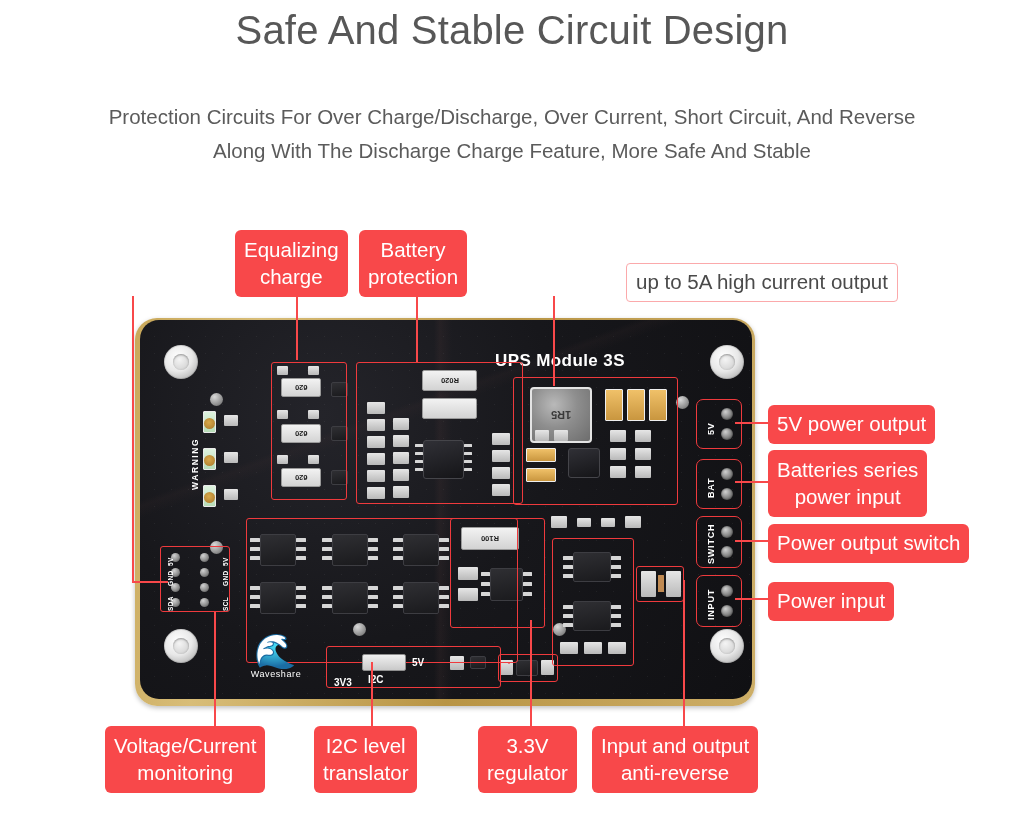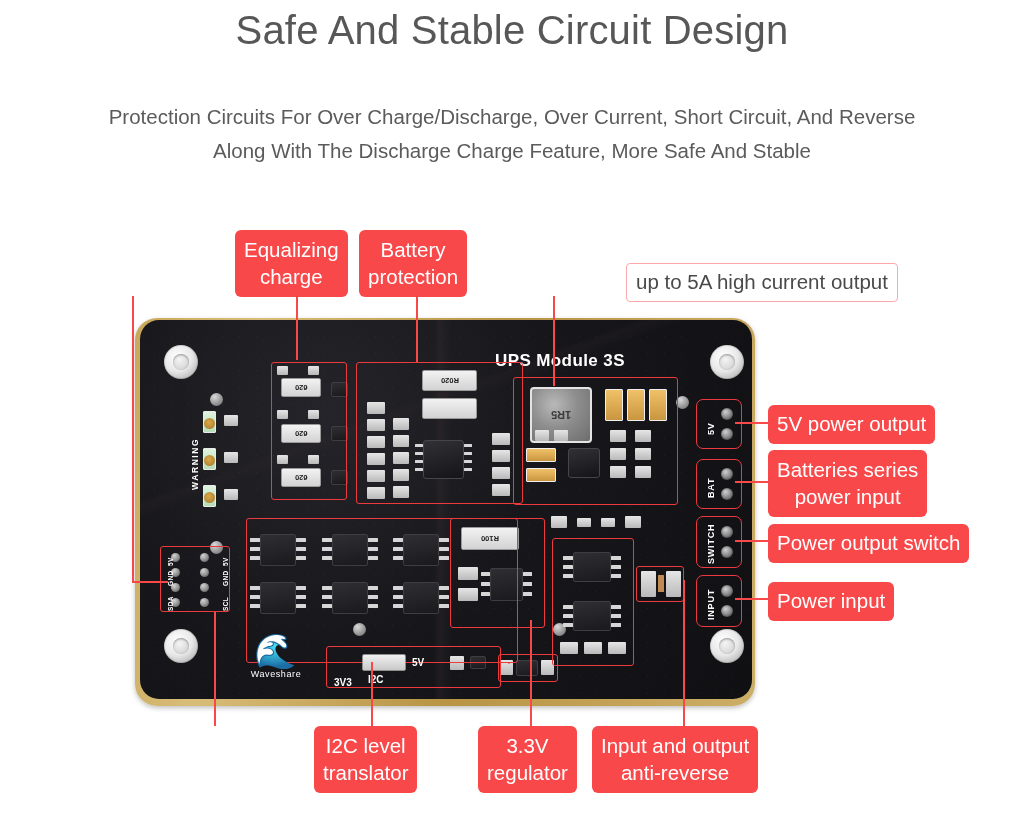--- a/index.html
+++ b/index.html
@@ -514,20 +514,24 @@
   </div>
 
   <div class="lbl" style="left:768px; top:582px;">
     <div>Power input</div>
   </div>
 
   <div class="lbl" style="left:768px; top:524px;">
     <div>Power output switch</div>
   </div>
 
+  <div class="lbl two" style="left:105px; top:726px;">
+    <div>Voltage/Current</div>
+    <div>monitoring</div>
+  </div>
 
   <div class="lbl two" style="left:314px; top:726px;">
     <div>I2C level</div>
     <div>translator</div>
   </div>
 
   <div class="lbl two" style="left:478px; top:726px;">
     <div>3.3V</div>
     <div>regulator</div>
   </div>

